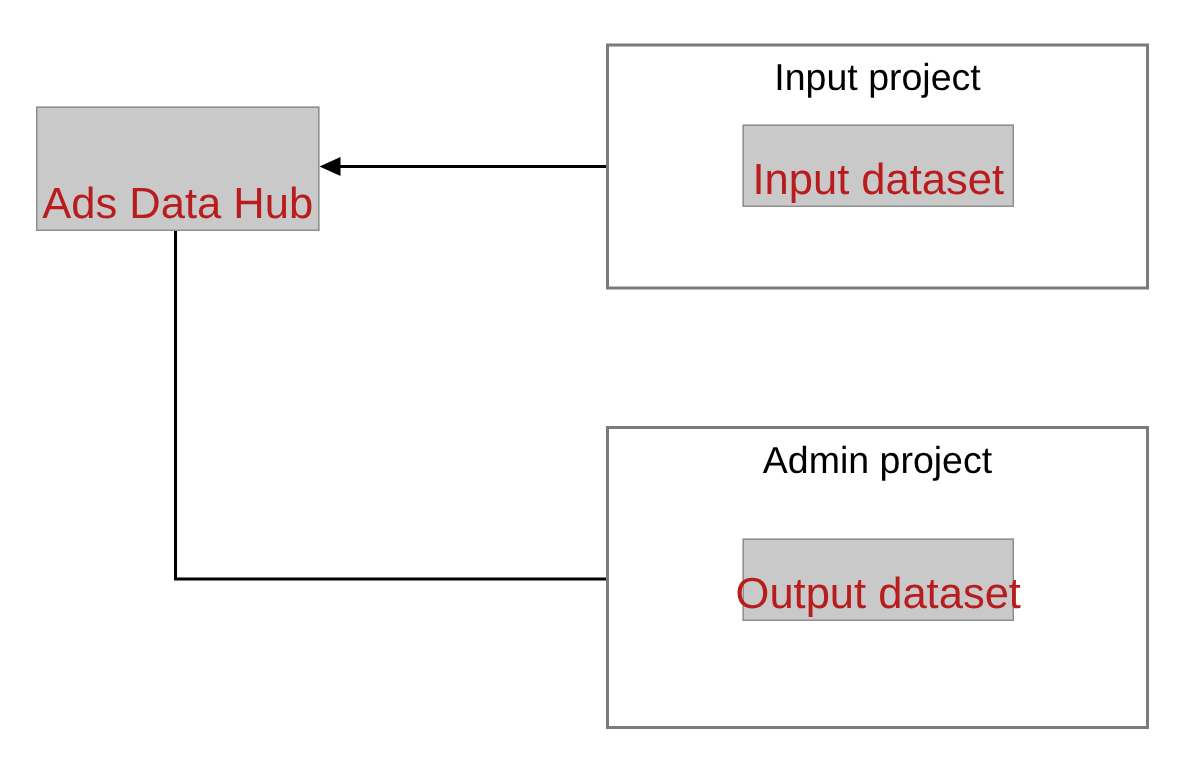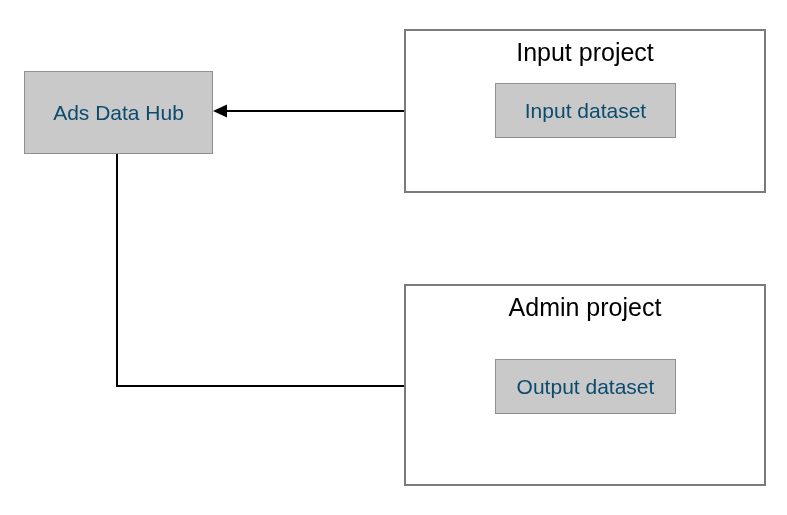--- a/index.html
+++ b/index.html
@@ -22,24 +22,24 @@
     width: 787px;
     height: 515px;
     pointer-events: none;
   }
   .node {
     position: absolute;
     box-sizing: border-box;
     background: #c9c9c9;
     border: 1.5px solid #8f8f8f;
     display: flex;
-    align-items: center;
+    align-items: flex-end;
     justify-content: center;
-    font-size: 21px;
-    color: #0c4a6e;
+    font-size: 29px;
+    color: #b91c1c;
     white-space: nowrap;
   }
   .node-adh {
     left: 24px;
     top: 71px;
     width: 189px;
     height: 83px;
   }
   .container-box {
     position: absolute;

